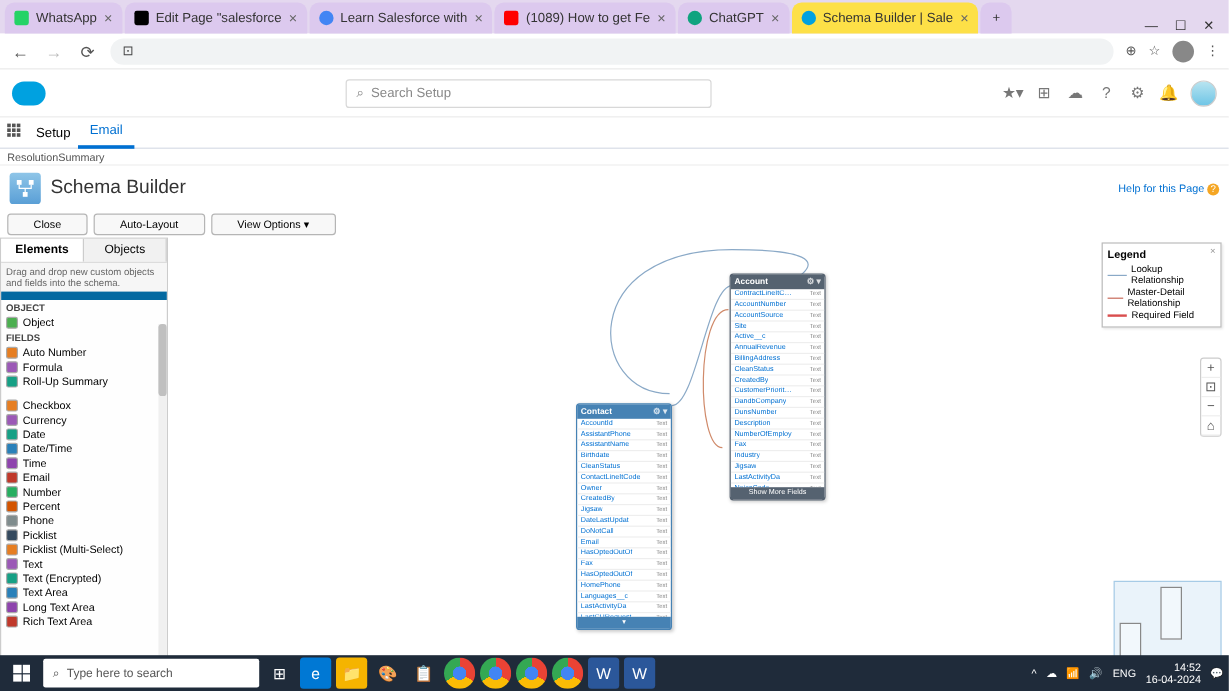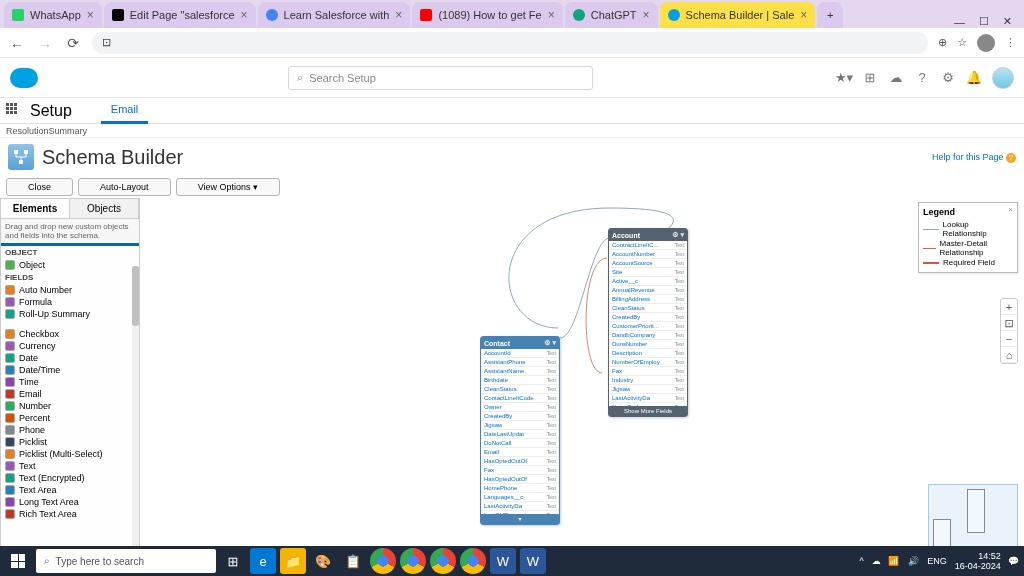--- a/index.html
+++ b/index.html
@@ -24,44 +24,44 @@
 .sf-hdr{height:40px;background:#fff;display:flex;align-items:center;padding:0 10px;gap:10px;border-bottom:1px solid #e6e6e6}
 .sf-cloud{width:28px;height:20px;border-radius:10px;background:#00a1e0;position:relative}
 .search-box{flex:0 0 305px;height:24px;margin-left:240px;border:1px solid #d8d8d8;border-radius:3px;display:flex;align-items:center;padding:0 8px;color:#888;font-size:11px;gap:6px}
 .sf-hdr-right{margin-left:auto;display:flex;gap:10px;align-items:center;color:#777}
 .sf-hdr-right .ic{width:16px;height:16px;display:flex;align-items:center;justify-content:center;font-size:13px}
 .avatar{width:22px;height:22px;border-radius:50%;background:linear-gradient(#b8e4f0,#6ec5e6);border:1px solid #ccc}
 
 .setup-bar{height:26px;background:#fff;border-bottom:1px solid #d8dde6;display:flex;align-items:center;padding:0 6px;font-size:11px}
 .apps-ic{width:16px;height:16px;display:grid;grid-template-columns:repeat(3,3px);grid-template-rows:repeat(3,3px);gap:1px;margin-right:8px}
 .apps-ic span{background:#555}
-.setup-lbl{font-size:16px;margin-right:29px}
+.setup-lbl{font-size:11px;margin-right:6px}
 .nav-tab{height:26px;padding:0 10px;display:flex;align-items:center;border-bottom:3px solid transparent;gap:4px}
 .nav-tab.active{border-bottom-color:#0070d2;color:#0070d2}
 
 .crumb{height:14px;padding:2px 6px;font-size:9px;color:#555;border-bottom:1px solid #eee}
 
 
 .pg-title{display:flex;align-items:center;padding:6px 8px;gap:8px}
 .pg-ic{width:26px;height:26px;border-radius:3px;background:linear-gradient(#8ec5e8,#5a9fd6);display:flex;align-items:center;justify-content:center}
-.pg-title h1{font-size:20px;font-weight:400;color:#333}
+.pg-title h1{font-size:16px;font-weight:400;color:#333}
 .help-lnk{margin-left:auto;font-size:9px;color:#0070d2}
 .help-lnk .q{display:inline-block;width:10px;height:10px;border-radius:50%;background:#f5a623;color:#fff;text-align:center;line-height:10px;font-size:8px}
 
 .toolbar{padding:2px 6px}
 .tbtn{height:18px;padding:0 21px;font-size:9px;background:#f8f8f8;border:1px solid #b5b5b5;border-radius:3px;margin-right:2px;cursor:pointer}
 
 
 .main{height:370px;display:flex;position:relative}
 
 .sidebar{width:140px;border:1px solid #ccc;background:#fefefe;display:flex;flex-direction:column;font-size:9px}
 .sb-tabs{display:flex;height:20px;border-bottom:1px solid #ccc}
 .sb-tab{flex:1;display:flex;align-items:center;justify-content:center;font-size:10px;background:#f1f1f1;border-right:1px solid #ccc;cursor:pointer}
 .sb-tab.active{background:#fff;font-weight:600}
-.sb-hint{padding:3px 4px;font-size:8px;color:#666;background:#f6f6f6;border-bottom:3px solid #0369a1}
+.sb-hint{padding:3px 4px;font-size:8px;color:#666;background:#f6f6f6;border-bottom:7px solid #0369a1}
 .sb-sect{padding:2px 4px;font-size:8px;font-weight:700;color:#444;text-transform:uppercase}
 .sb-item{display:flex;align-items:center;padding:1px 4px;gap:4px;cursor:grab}
 .sb-item .fi{width:10px;height:10px;border:1px solid #aaa;border-radius:2px;flex:0 0 auto}
 .sb-scroll{position:absolute;right:0;top:20px;bottom:0;width:7px;background:#f0f0f0}
 .sb-thumb{position:absolute;width:7px;background:#c0c0c0;border-radius:3px}
 .sb-list{position:relative;flex:1;overflow:hidden}
 
 .canvas{flex:1;position:relative;background:#fff;background-image:radial-gradient(circle,#d0d0d0 0.5px,transparent 0.5px);background-size:10px 10px}
 svg.conn{position:absolute;inset:0;width:100%;height:100%;pointer-events:none}
 

